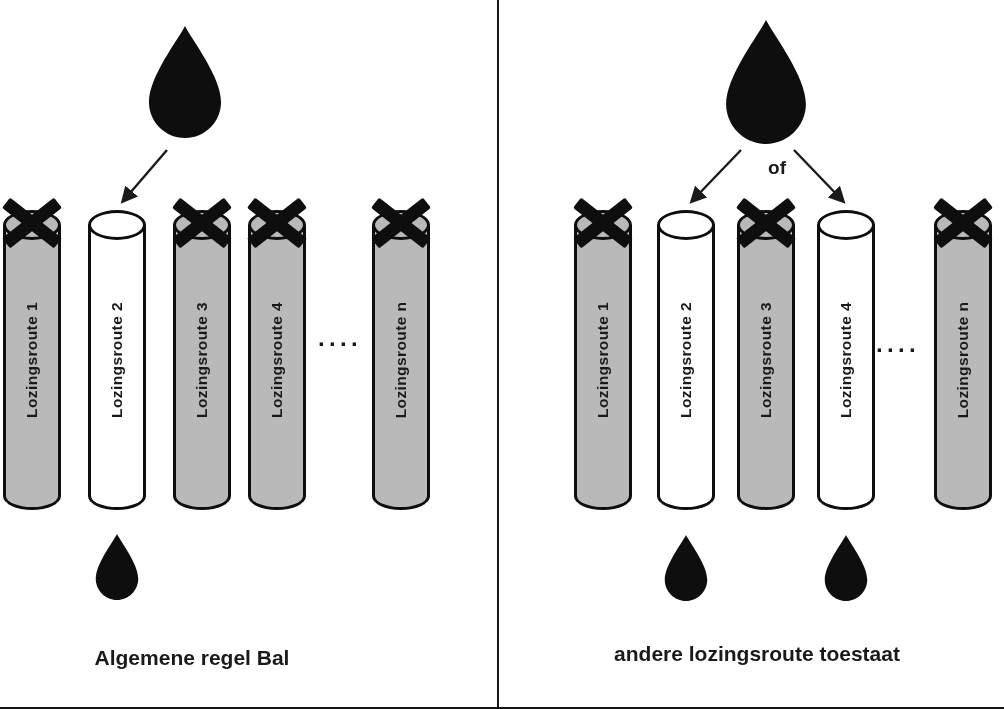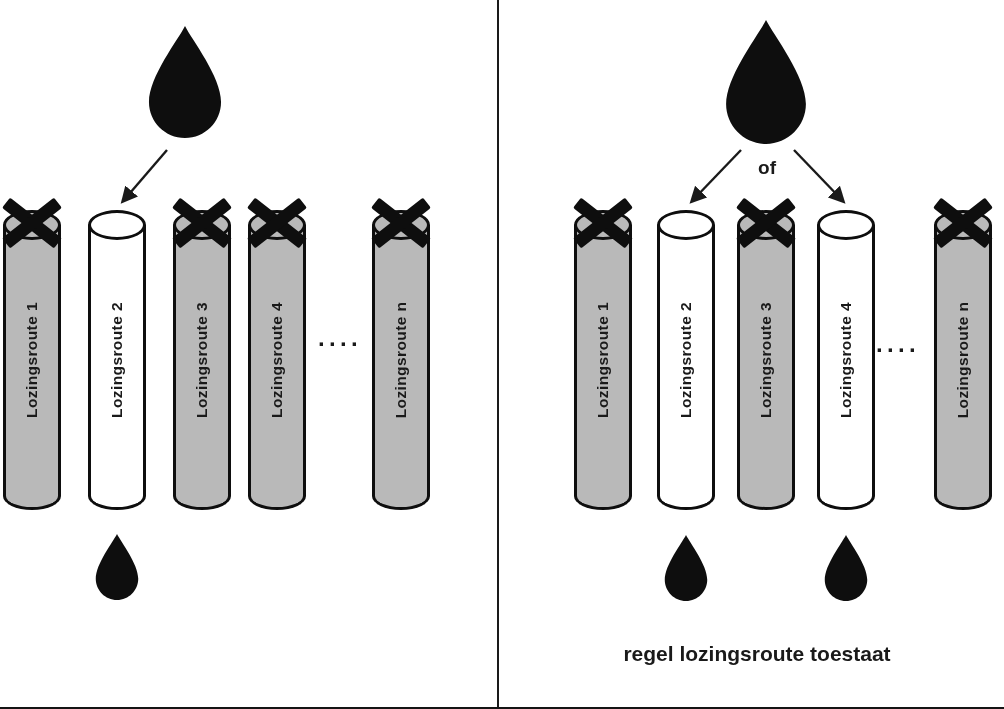--- a/index.html
+++ b/index.html
@@ -35,21 +35,21 @@
   }
 
   .x-mark{position:absolute;top:-12px;left:50%;transform:translateX(-50%);width:64px;height:50px;z-index:3;}
   .x-mark .bar{position:absolute;top:50%;left:50%;width:66px;height:13px;background:#0e0e0e;border-radius:2px;}
   .x-mark .b1{transform:translate(-50%,-50%) rotate(38deg);}
   .x-mark .b2{transform:translate(-50%,-50%) rotate(-38deg);}
 
   .drop{position:absolute;}
 
   .dots{position:absolute;font-weight:700;font-size:24px;letter-spacing:3px;text-align:center;color:#1a1a1a;}
-  .or-label{position:absolute;font-weight:700;font-size:19px;text-align:center;color:#1a1a1a;}
+  .or-label{position:absolute;font-weight:700;font-size:19px;text-align:right;color:#1a1a1a;}
   .caption{position:absolute;text-align:center;font-weight:700;font-size:21px;line-height:28px;color:#1a1a1a;}
 </style>
 </head>
 <body>
 
 <div class="canvas">
 
   <svg class="overlay" viewBox="0 0 1004 709">
     <defs>
       <marker id="ah" viewBox="0 0 10 10" refX="7" refY="5" markerWidth="7" markerHeight="7" orient="auto">
@@ -119,20 +119,21 @@
       <div class="pipe-rim"></div>
       <div class="pipe-body">
         <span class="pipe-label">Lozingsroute n</span>
       </div>
     </div>
 
     <svg class="drop" style="left:94px;top:534px;width:46px;height:66px" viewBox="0 0 74 115">
       <path d="M37 0 C30 14 0 52 0 78 c0 20.4 16.6 37 37 37 s37 -16.6 37 -37 C74 52 44 14 37 0 Z" fill="#0e0e0e"></path>
     </svg>
 
+    <div class="caption" style="left:0;width:384px;top:644px">Algemene regel Bal</div>
   </div>
 
   <div class="panel panel-right">
 
     <svg class="drop" style="left:224px;top:20px;width:86px;height:124px" viewBox="0 0 74 115">
       <path d="M37 0 C30 14 0 52 0 78 c0 20.4 16.6 37 37 37 s37 -16.6 37 -37 C74 52 44 14 37 0 Z" fill="#0e0e0e"></path>
     </svg>
 
     <div class="or-label" style="left:249px;top:157px;width:38px">of</div>
 
@@ -187,17 +188,17 @@
 
     <svg class="drop" style="left:164px;top:535px;width:46px;height:66px" viewBox="0 0 74 115">
       <path d="M37 0 C30 14 0 52 0 78 c0 20.4 16.6 37 37 37 s37 -16.6 37 -37 C74 52 44 14 37 0 Z" fill="#0e0e0e"></path>
     </svg>
 
     <svg class="drop" style="left:324px;top:535px;width:46px;height:66px" viewBox="0 0 74 115">
       <path d="M37 0 C30 14 0 52 0 78 c0 20.4 16.6 37 37 37 s37 -16.6 37 -37 C74 52 44 14 37 0 Z" fill="#0e0e0e"></path>
     </svg>
 
     <div class="caption" style="left:18px;width:480px;top:640px">
-      <div>regel lozingsroute toestaat</div>
+      <div>andere lozingsroute toestaat</div>
     </div>
   </div>
 
 </div>
 
 </body></html>

